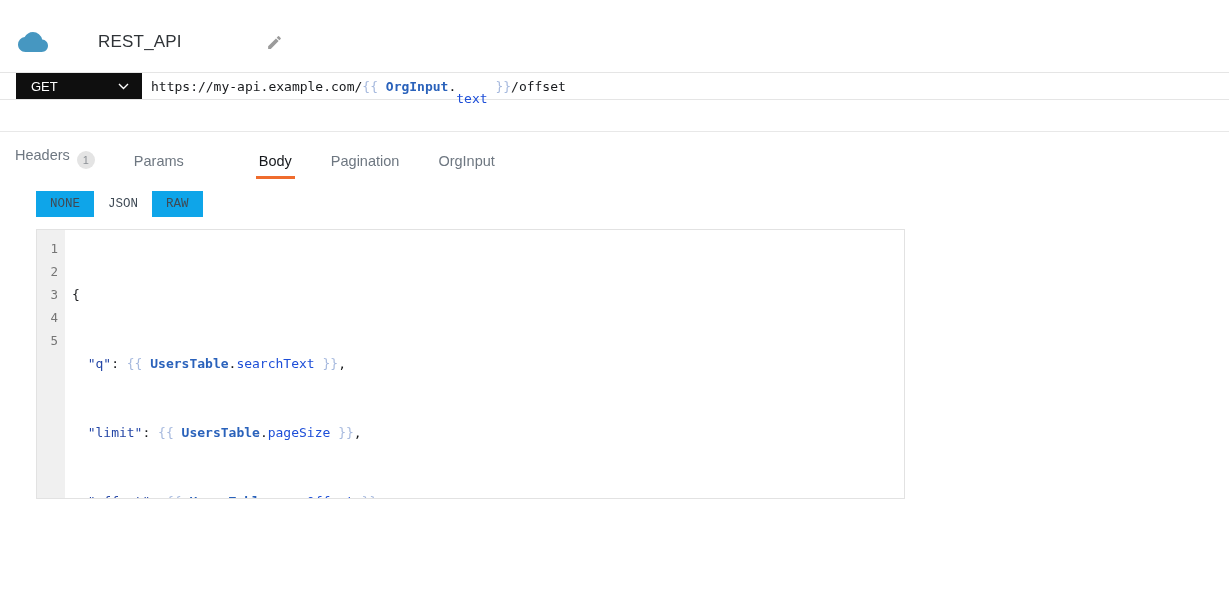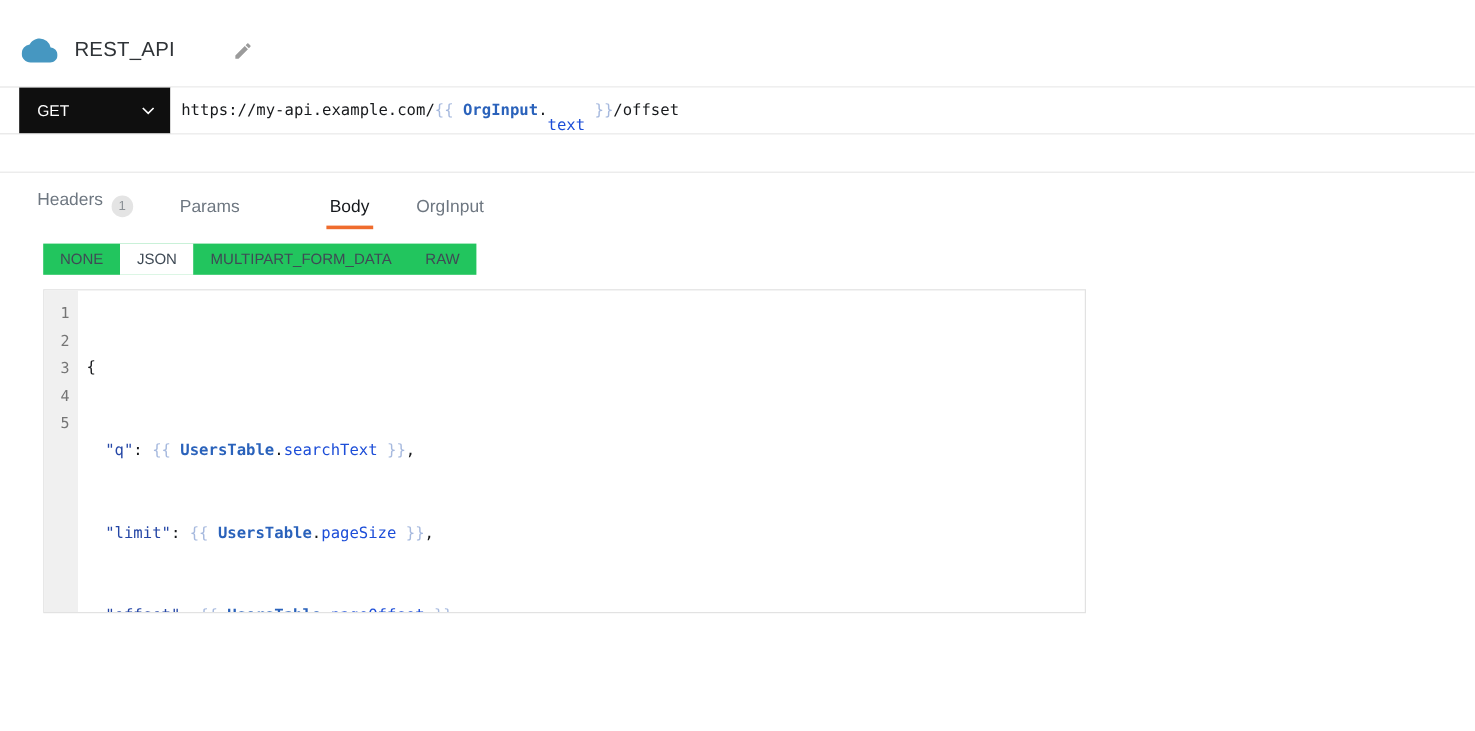--- a/index.html
+++ b/index.html
@@ -11,39 +11,40 @@
     position: relative;
     overflow: hidden;
   }
 
   
   .api-header {
     display: flex;
     align-items: center;
     padding: 26px 0 14px 18px;
     height: 72px;
+    gap: 36px;
   }
   .cloud-icon svg { display: block; }
   .api-title {
     margin-left: 14px;
     font-size: 17px;
     color: #2f3337;
     letter-spacing: 0.2px;
   }
   .edit-icon {
     margin-left: 48px;
     cursor: pointer;
     display: inline-flex;
   }
 
   
   .request-bar {
     display: flex;
     align-items: stretch;
-    height: 40px;
+    height: 28px;
     border-top: 1px solid #e5e5e5;
     border-bottom: 1px solid #e5e5e5;
     width: 100%;
   }
   .method-dropdown {
     width: 126px;
     margin-left: 16px;
     background: #0f0f0f;
     color: #ffffff;
     display: flex;
@@ -70,21 +71,21 @@
   .section-divider {
     margin-top: 31px;
     border-top: 1px solid #e8e8e8;
     width: 100%;
   }
 
   
   .request-tabs {
     display: flex;
     align-items: flex-end;
-    padding-left: 28px;
+    padding-left: 12px;
   }
   .tab {
     font-size: 14.5px;
     color: #6e7781;
     padding: 15px 3px 7px 3px;
     margin-right: 33px;
     border-bottom: 3px solid transparent;
     cursor: pointer;
     white-space: nowrap;
   }
@@ -104,21 +105,22 @@
     color: #8b9095;
     font-size: 11px;
     margin-left: 7px;
     vertical-align: -4px;
   }
 
   
   .body-type-tabs {
     display: inline-flex;
     margin: 12px 0 0 36px;
-    background: #22c55e;
+    background: #0ea5e9;
+    font-family: Liberation Mono, monospace;
   }
   .body-type-tab {
     font-size: 12.5px;
     color: #3f4a55;
     padding: 6px 14px;
     cursor: pointer;
     white-space: nowrap;
   }
   .body-type-tab.active { background: #ffffff; }
 
@@ -200,29 +202,31 @@
   <div class="tab">
     <span>Headers</span><span class="tab-badge">1</span>
   </div>
   <div class="tab">
     <span>Params</span>
   </div>
   <div class="tab active">
     <span>Body</span>
   </div>
   <div class="tab">
+    <span>Pagination</span>
+  </div>
+  <div class="tab">
     <span>OrgInput</span>
   </div>
 </div>
 
 
 <div class="body-type-tabs">
   <div class="body-type-tab">NONE</div>
   <div class="body-type-tab active">JSON</div>
-  <div class="body-type-tab">MULTIPART_FORM_DATA</div>
   <div class="body-type-tab">RAW</div>
 </div>
 
 
 <div class="code-editor">
   <div class="gutter">
     <div class="line-num">1</div>
     <div class="line-num">2</div>
     <div class="line-num">3</div>
     <div class="line-num">4</div>

